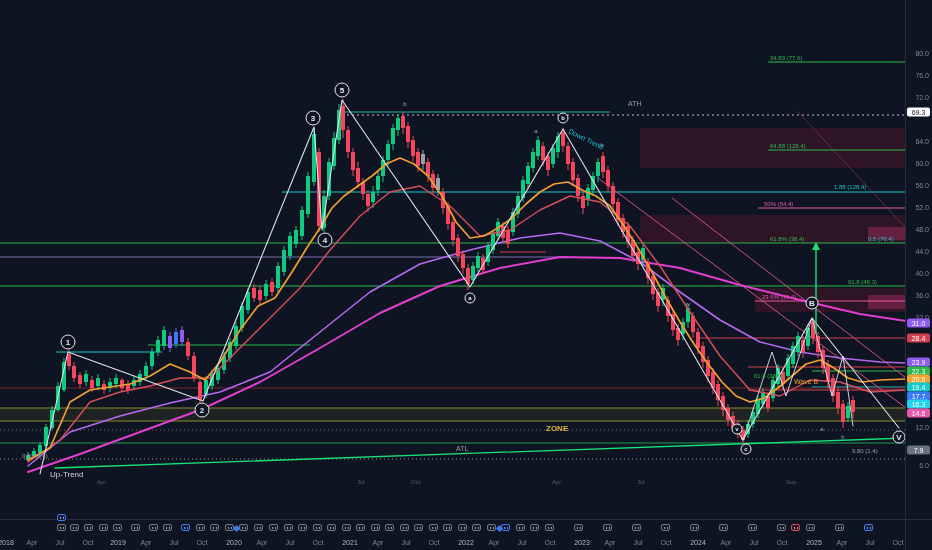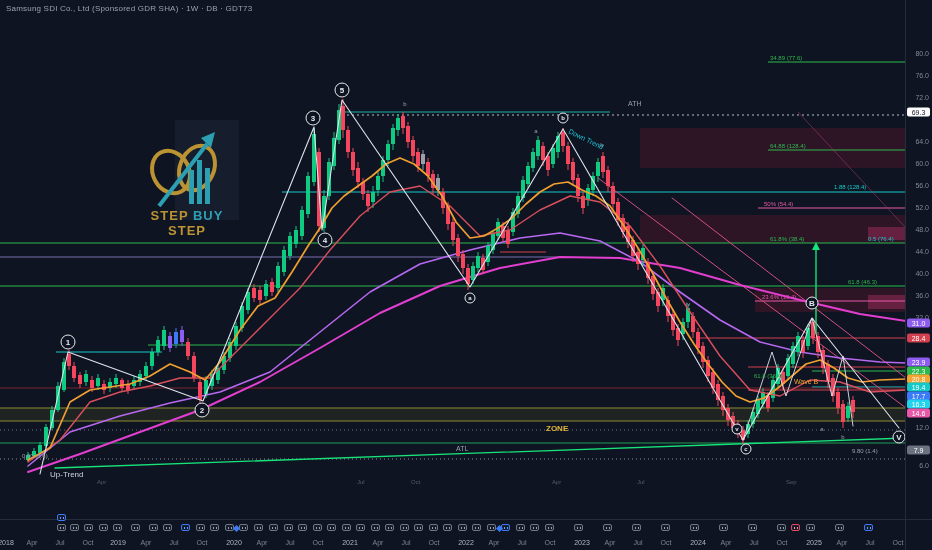--- a/index.html
+++ b/index.html
@@ -441,39 +441,21 @@
       <text x="852" y="453" fill="#9aa0aa" font-size="6">9.80 (1.4)</text>
       <text x="22" y="458" fill="#9aa0aa" font-size="6">0.00 (8.6)</text>
       <text x="97" y="484" fill="#565b66" font-size="6">Apr</text>
       <text x="357" y="484" fill="#565b66" font-size="6">Jul</text>
       <text x="411" y="484" fill="#565b66" font-size="6">Oct</text>
       <text x="552" y="484" fill="#565b66" font-size="6">Apr</text>
       <text x="637" y="484" fill="#565b66" font-size="6">Jul</text>
       <text x="786" y="484" fill="#565b66" font-size="6">Sep</text>
     </svg>
 
-  <div id="title">Samsung SDI Co., Ltd (Sponsored GDR SHA) · 1W · DB · GDT73</div>
 
-  <div id="watermark">
-    <div id="wm-bg"></div>
-    <svg id="wm-svg" width="84" height="92" viewBox="0 0 84 92">
-      <g fill="none" stroke="#c59a33" stroke-width="4">
-        <ellipse cx="26" cy="50" rx="18" ry="22" transform="rotate(-28 26 50)"></ellipse>
-        <ellipse cx="52" cy="46" rx="17" ry="23" transform="rotate(22 52 46)"></ellipse>
-      </g>
-      <g fill="#2fa7ba">
-        <rect x="44" y="48" width="5" height="34"></rect>
-        <rect x="52" y="38" width="5" height="44"></rect>
-        <rect x="60" y="46" width="5" height="36"></rect>
-      </g>
-      <path d="M14 84 L62 22" stroke="#2fa7ba" stroke-width="4" fill="none"></path>
-      <path d="M56 16 L70 10 L66 26 Z" fill="#2fa7ba"></path>
-    </svg>
-    <div id="wm-text"><span>STEP</span> <span class="buy">BUY</span> <span>STEP</span></div>
-  </div>
 
   <div id="price-axis">
       <span class="tick" style="top: 53px;">80.0</span>
       <span class="tick" style="top: 75px;">76.0</span>
       <span class="tick" style="top: 97px;">72.0</span>
       <span class="tick" style="top: 141px;">64.0</span>
       <span class="tick" style="top: 163px;">60.0</span>
       <span class="tick" style="top: 185px;">56.0</span>
       <span class="tick" style="top: 207px;">52.0</span>
       <span class="tick" style="top: 229px;">48.0</span>

